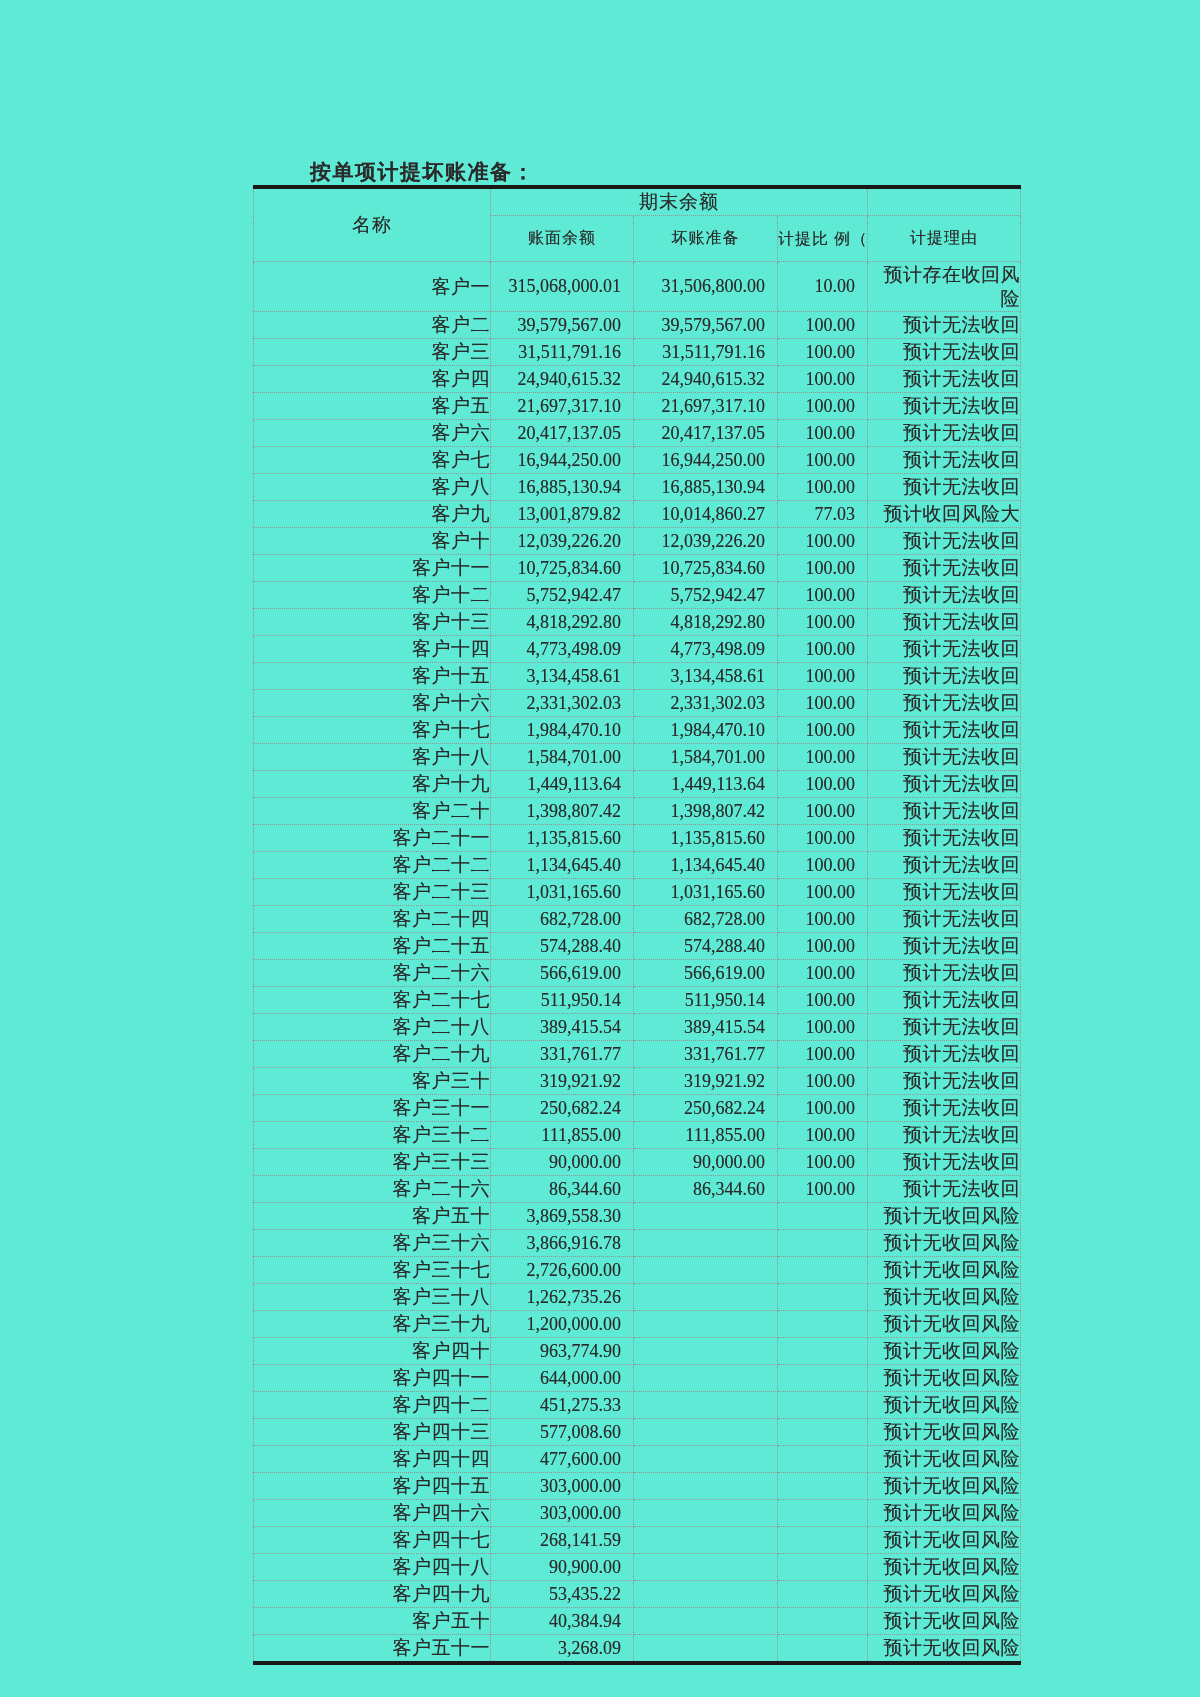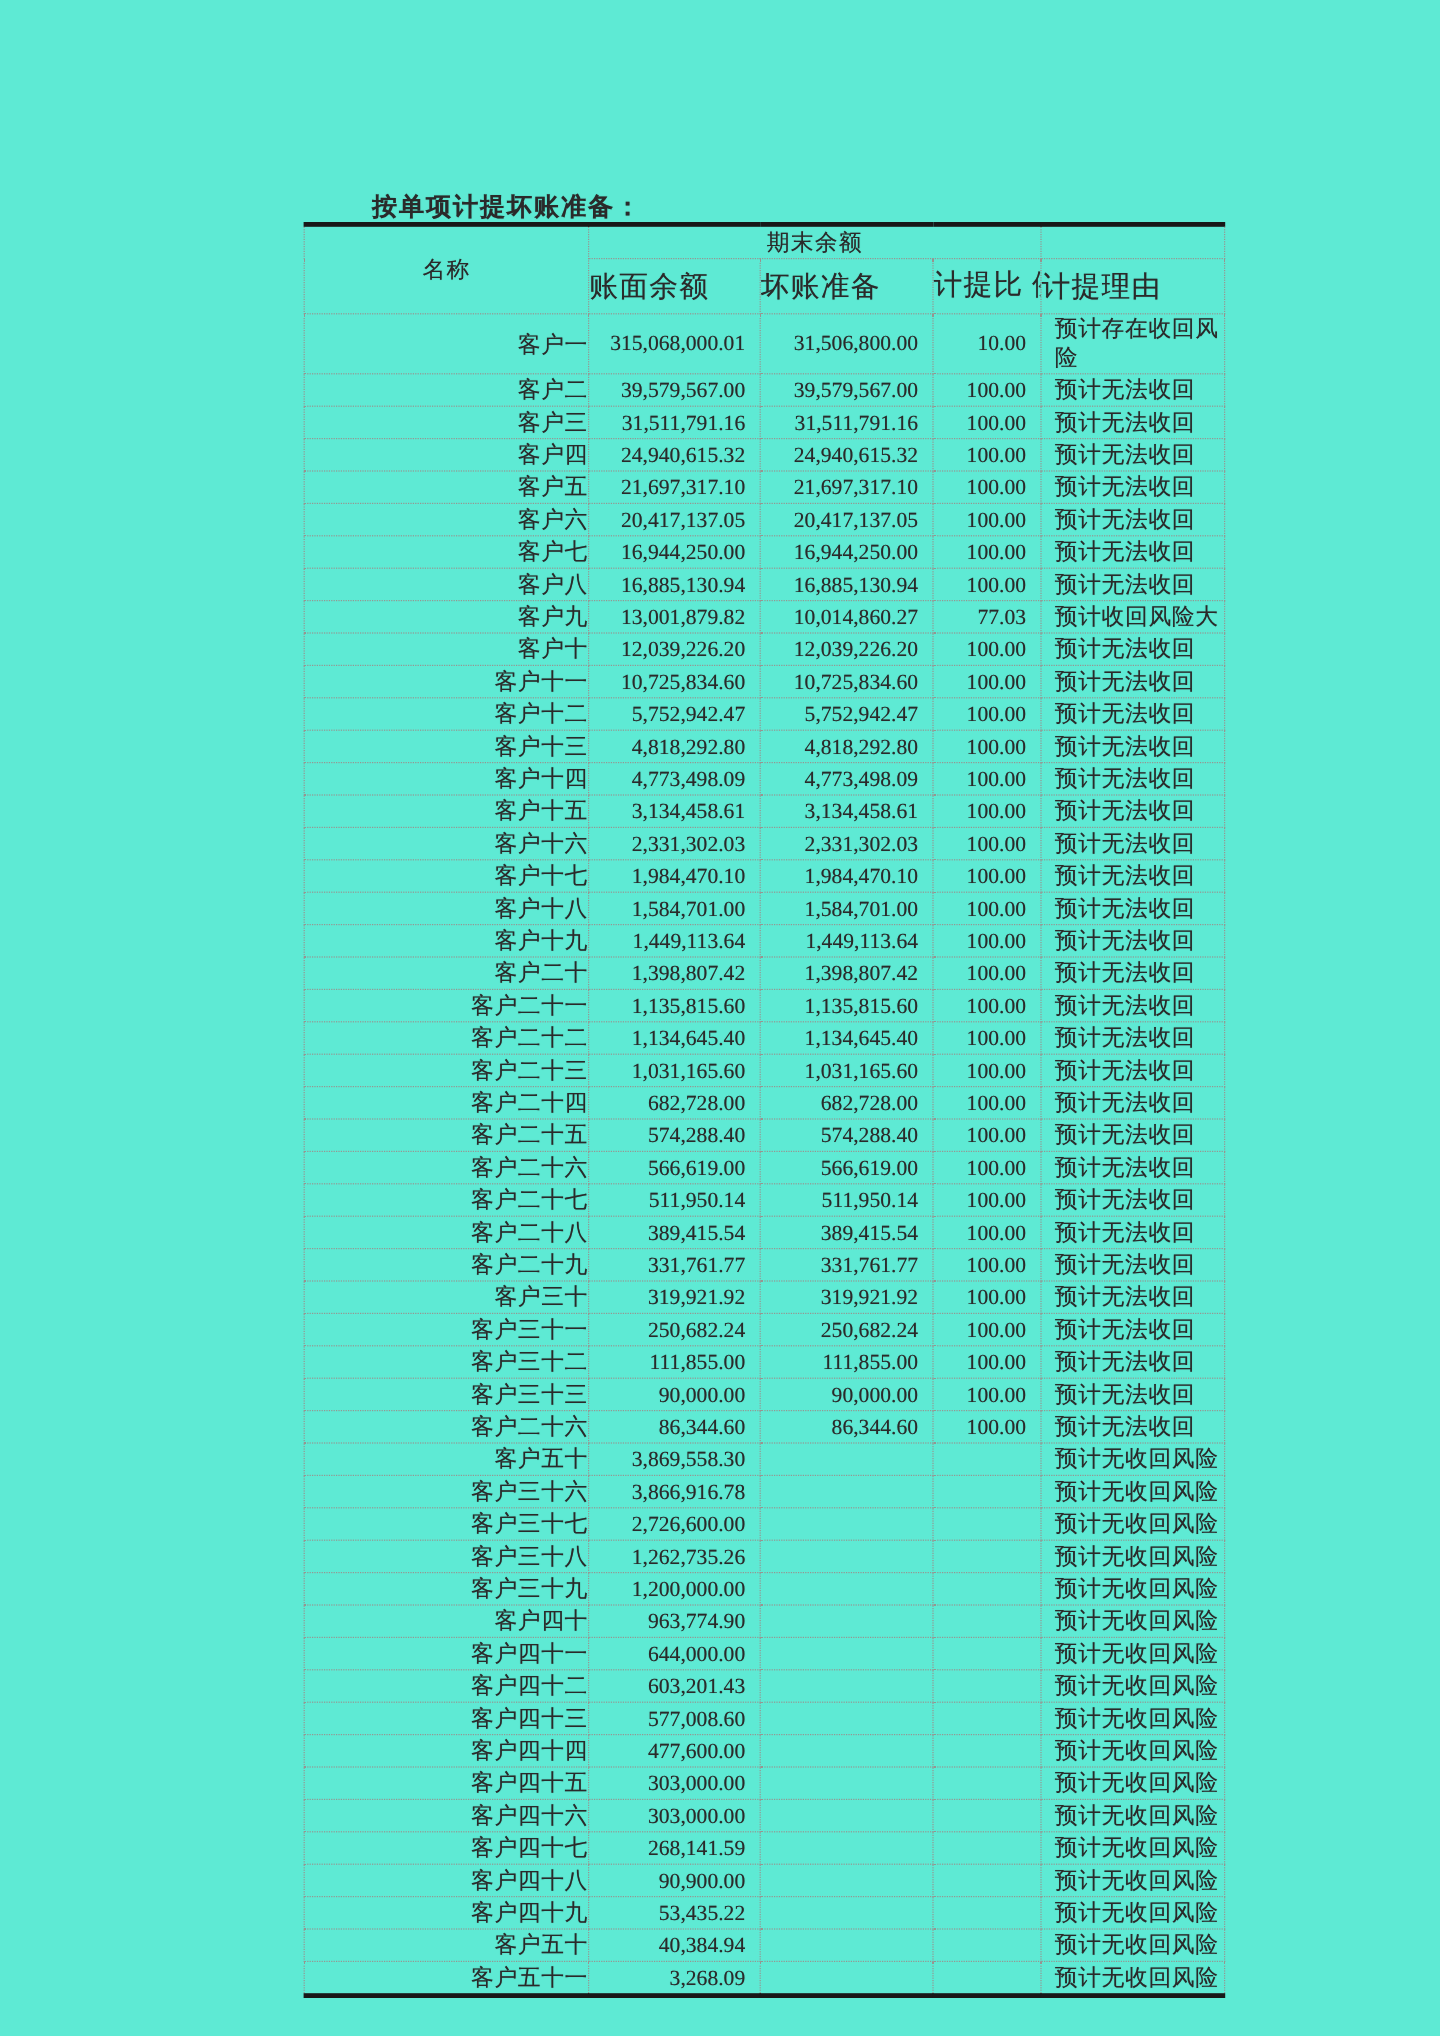--- a/index.html
+++ b/index.html
@@ -26,27 +26,27 @@
     border-bottom:4px solid #181818;
     font-size:19px;
   }
   table.prov th, table.prov td {
     border:1px dotted #979490;
     font-weight:normal;
     overflow:hidden;
     white-space:nowrap;
   }
   thead tr.group-row th { height:27px; text-align:center; font-size:19px; letter-spacing:1px;margin-top:48px; }
-  thead tr.sub-row th { height:46px; text-align:left; font-size:24px; letter-spacing:1px; }
+  thead tr.sub-row th { height:46px; text-align:center; font-size:16px; letter-spacing:1px; }
   th.ratio-head { white-space:pre-line; line-height:21px; }
   th.name-head { vertical-align:middle; }
   tbody td { height:24px; vertical-align:middle; }
   td.c-name { text-align:right; padding-left:10px; letter-spacing:0.5px; }
   td.c-book, td.c-prov, td.c-ratio { text-align:right; padding-right:12px; font-size:18px; }
-  td.c-reason { text-align:left; padding-left:11px; letter-spacing:0.5px; }
+  td.c-reason { text-align:right; padding-left:11px; letter-spacing:0.5px; }
   tbody tr.tall td { height:49px; }
   tbody tr.tall td.c-reason {
     white-space:normal; line-height:24px; padding-top:1px;
   }
   .doc-footer {
     position:absolute; top:1574px; left:0; width:1010px;
     text-align:center; font-size:20px; letter-spacing:1px;
   }
 </style>
 </head>
@@ -361,21 +361,21 @@
     </tr>
         <tr>
       <td class="c-name">客户四十一</td>
       <td class="c-book">644,000.00</td>
       <td class="c-prov"></td>
       <td class="c-ratio"></td>
       <td class="c-reason">预计无收回风险</td>
     </tr>
         <tr>
       <td class="c-name">客户四十二</td>
-      <td class="c-book">603,201.43</td>
+      <td class="c-book">451,275.33</td>
       <td class="c-prov"></td>
       <td class="c-ratio"></td>
       <td class="c-reason">预计无收回风险</td>
     </tr>
         <tr>
       <td class="c-name">客户四十三</td>
       <td class="c-book">577,008.60</td>
       <td class="c-prov"></td>
       <td class="c-ratio"></td>
       <td class="c-reason">预计无收回风险</td>

